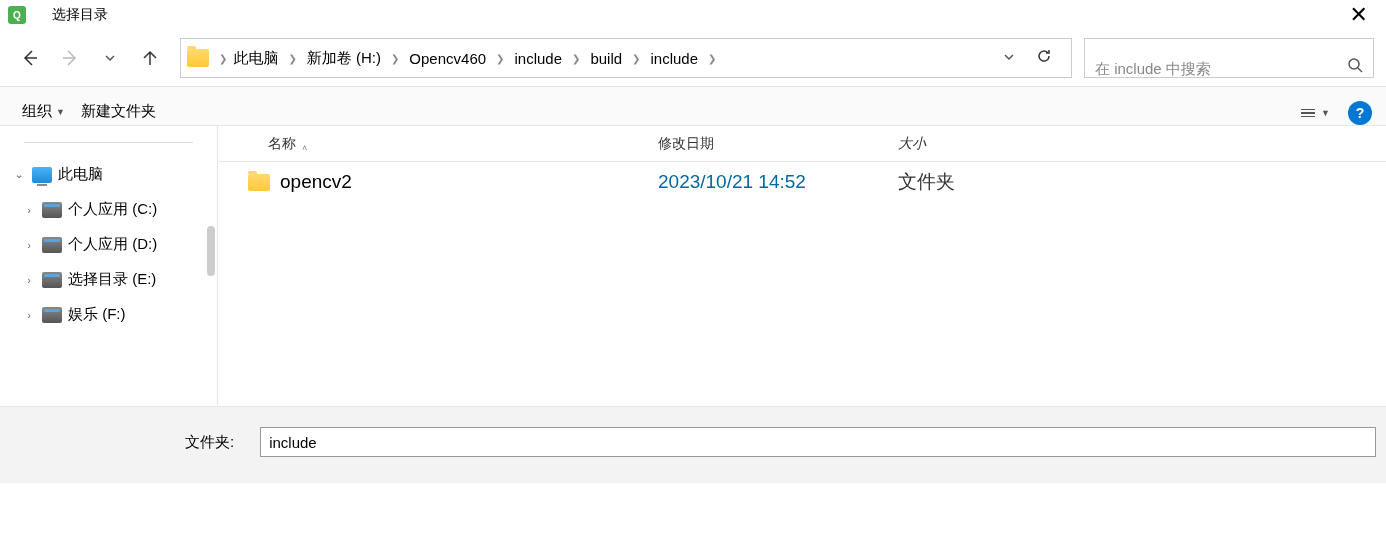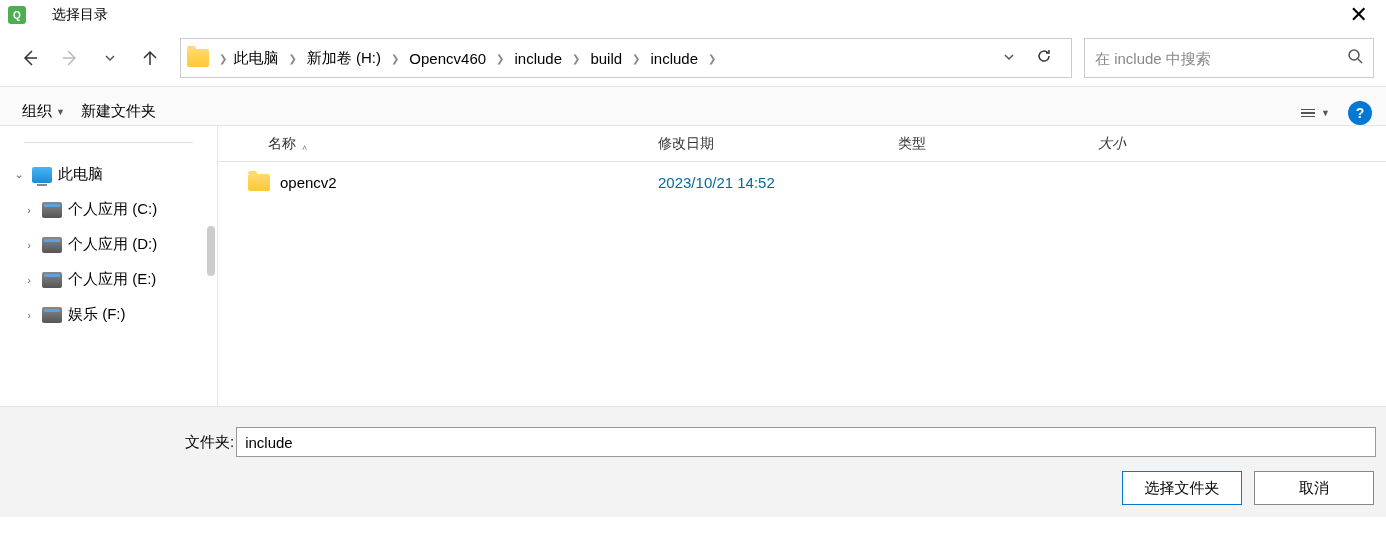--- a/index.html
+++ b/index.html
@@ -14,21 +14,21 @@
     .nav-btn { width: 36px; height: 36px; display: flex; align-items: center; justify-content: center; cursor: pointer; color: #666; }
     .nav-btn.disabled { color: #ccc; }
     .addr-bar { flex: 1; height: 40px; border: 1px solid #ccc; display: flex; align-items: center; padding: 0 6px; margin: 0 8px; background: #fff; }
     .folder-icon-addr { width: 22px; height: 18px; background: linear-gradient(#ffd970, #ffc933); border-radius: 2px; position: relative; margin-right: 8px; }
     .folder-icon-addr::before { content: ""; position: absolute; top: -3px; left: 0; width: 9px; height: 3px; background: #ffd970; border-radius: 2px 2px 0 0; }
     .breadcrumb { display: flex; align-items: center; flex: 1; gap: 4px; font-size: 15px; overflow: hidden; }
     .crumb { padding: 4px 4px; cursor: pointer; white-space: nowrap; }
     .crumb-sep { color: #888; font-size: 10px; padding: 0 2px; }
     .addr-dropdown { padding: 0 8px; color: #555; cursor: pointer; }
     .addr-refresh { padding: 0 12px; color: #555; cursor: pointer; font-size: 18px; }
-    .search-box { width: 290px; height: 40px; border: 1px solid #ccc; display: flex; align-items: center; padding: 0 10px; background: #fff; }
+    .search-box { width: 290px; height: 40px; border: 1px solid #ccc; display: flex; align-items: flex-end; padding: 0 10px; background: #fff; }
     .search-input { flex: 1; border: none; outline: none; font-size: 15px; color: #333; }
     .search-input::placeholder { color: #888; }
     .search-icon { color: #555; font-size: 16px; cursor: pointer; }
 
     .toolbar { height: 40px; border-top: 1px solid #e5e5e5; border-bottom: 1px solid #e5e5e5; display: flex; align-items: flex-end; padding: 0 14px; background: #fafafa; }
     .tool-item { padding: 4px 8px; cursor: pointer; font-size: 15px; display: flex; align-items: center; gap: 4px; }
     .tool-dropdown-arrow { font-size: 9px; color: #555; }
     .tool-right { margin-left: auto; display: flex; align-items: center; gap: 12px; }
     .view-btn { display: flex; align-items: center; gap: 6px; cursor: pointer; padding: 0 6px; }
     .view-lines { display: flex; flex-direction: column; gap: 2px; }
@@ -48,30 +48,30 @@
     .icon-drive::before { content: ""; position: absolute; top: 2px; left: 2px; right: 2px; height: 3px; background: #5aa3e0; border-radius: 1px; }
     .scrollbar-stub { position: absolute; right: 2px; top: 100px; width: 8px; height: 50px; background: #ccc; border-radius: 4px; }
 
     .listview { flex: 1; }
     .list-header { display: flex; height: 36px; align-items: center; border-bottom: 1px solid #e5e5e5; font-size: 14px; color: #333; }
     .col-name { width: 440px; padding-left: 50px; display: flex; align-items: flex-end; gap: 6px; }
     .col-date { width: 240px; }
     .col-type { width: 200px; }
     .col-size { width: 120px; font-style: italic; }
     .sort-arrow { font-size: 9px; color: #888; }
-    .list-row { display: flex; height: 40px; align-items: center; font-size: 15px; cursor: pointer; }
+    .list-row { display: flex; height: 40px; align-items: center; font-size: 19px; cursor: pointer; }
     .folder-icon { width: 22px; height: 17px; background: linear-gradient(#ffd970, #ffc933); border-radius: 2px; position: relative; margin-right: 10px; }
     .folder-icon::before { content: ""; position: absolute; top: -3px; left: 0; width: 9px; height: 3px; background: #ffd970; border-radius: 2px 2px 0 0; }
     .row-name { width: 440px; padding-left: 30px; display: flex; align-items: center; }
     .row-date { width: 240px; color: #0369a1; }
     .row-type { width: 200px; color: #333; }
     .row-size { width: 120px; }
 
     .footer { border-top: 1px solid #e5e5e5; background: #f3f3f3; padding: 12px 0 12px 0; }
-    .folder-row { display: flex; align-items: center; padding: 8px 0 14px 185px; gap: 2px; }
+    .folder-row { display: flex; align-items: center; padding: 8px 0 14px 185px; gap: 26px; }
     .folder-label { font-size: 15px; }
     .folder-input { flex: 1; height: 30px; border: 1px solid #999; padding: 0 8px; font-size: 15px; outline: none; margin-right: 10px; background: #fff; }
     .button-row { display: flex; justify-content: flex-end; gap: 12px; padding-right: 12px; }
     .btn { min-width: 120px; height: 34px; border: 1px solid #888; background: #fff; font-size: 15px; cursor: pointer; padding: 0 20px; }
     .btn.primary { border: 1.5px solid #0078d4; }
   </style>
 </head>
 <body>
 
 <div class="titlebar">
@@ -177,53 +177,49 @@
       <span>个人应用 (C:)</span>
     </div>
     <div class="tree-item child">
       <span class="tree-arrow">›</span>
       <span class="tree-icon icon-drive"></span>
       <span>个人应用 (D:)</span>
     </div>
     <div class="tree-item child">
       <span class="tree-arrow">›</span>
       <span class="tree-icon icon-drive"></span>
-      <span>个人应用 (E:)</span>
+      <span>选择目录 (E:)</span>
     </div>
     <div class="tree-item child">
       <span class="tree-arrow">›</span>
       <span class="tree-icon icon-drive"></span>
       <span>娱乐 (F:)</span>
     </div>
     <div class="scrollbar-stub"></div>
   </div>
 
   <div class="listview">
     <div class="list-header">
       <div class="col-name">
         <span>名称</span>
         <span class="sort-arrow">˄</span>
       </div>
       <div class="col-date">修改日期</div>
-      <div class="col-type">类型</div>
       <div class="col-size">大小</div>
     </div>
     <div class="list-row">
       <div class="row-name">
         <span class="folder-icon"></span>
         <span>opencv2</span>
       </div>
       <div class="row-date">2023/10/21 14:52</div>
+      <div class="row-type">文件夹</div>
       <div class="row-size"></div>
     </div>
   </div>
 </div>
 
 <div class="footer">
   <div class="folder-row">
     <span class="folder-label">文件夹:</span>
     <input class="folder-input" value="include" style="">
   </div>
-  <div class="button-row">
-    <button class="btn primary">选择文件夹</button>
-    <button class="btn">取消</button>
-  </div>
 </div>
 
 </body></html>

